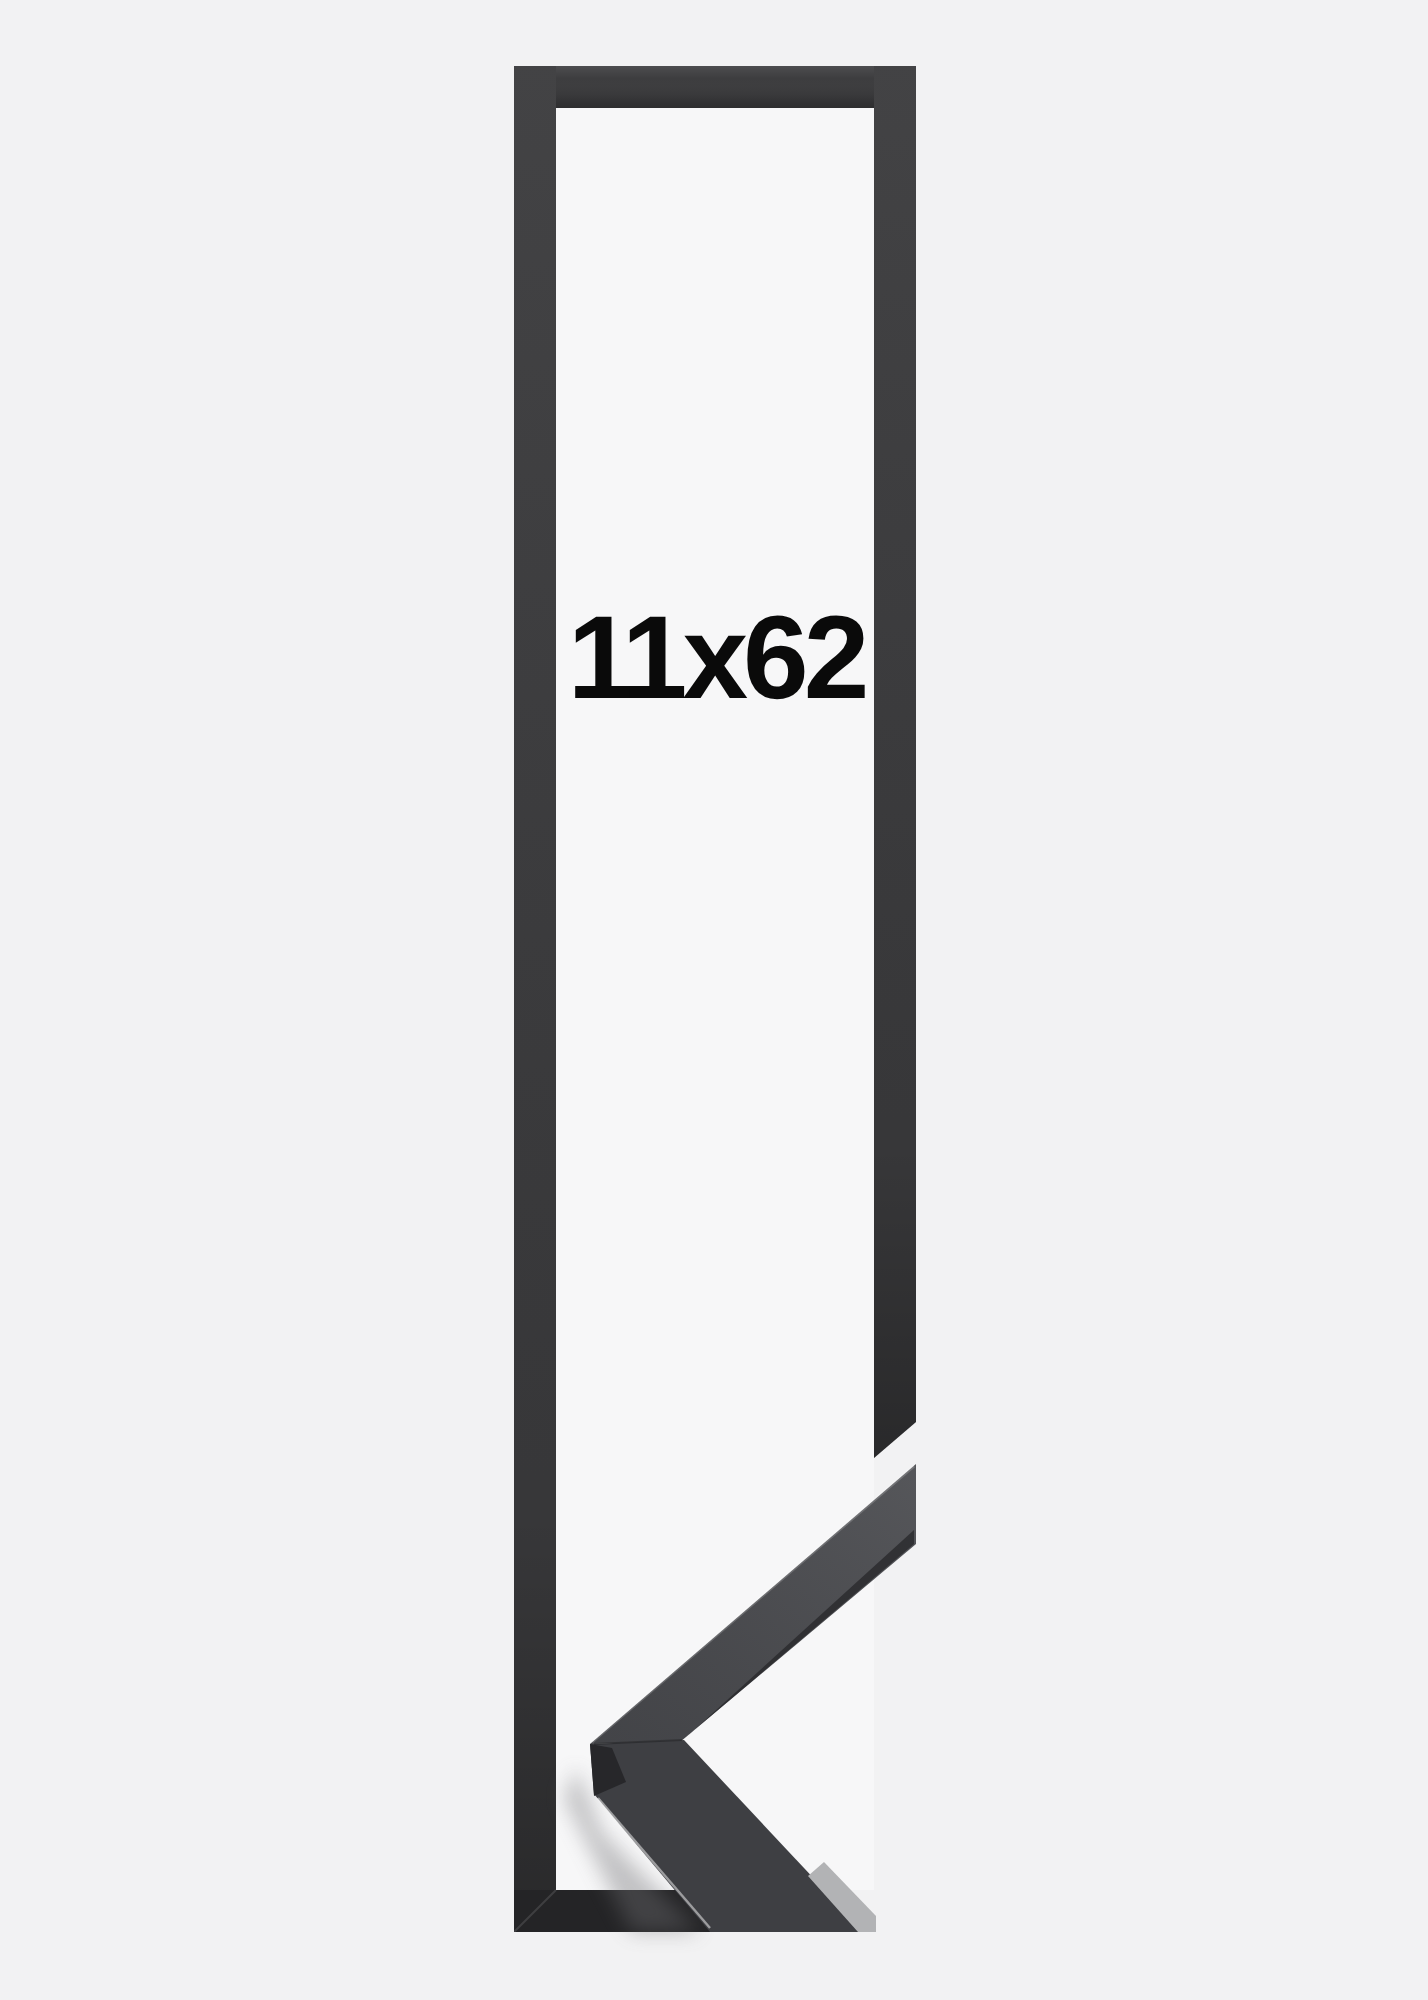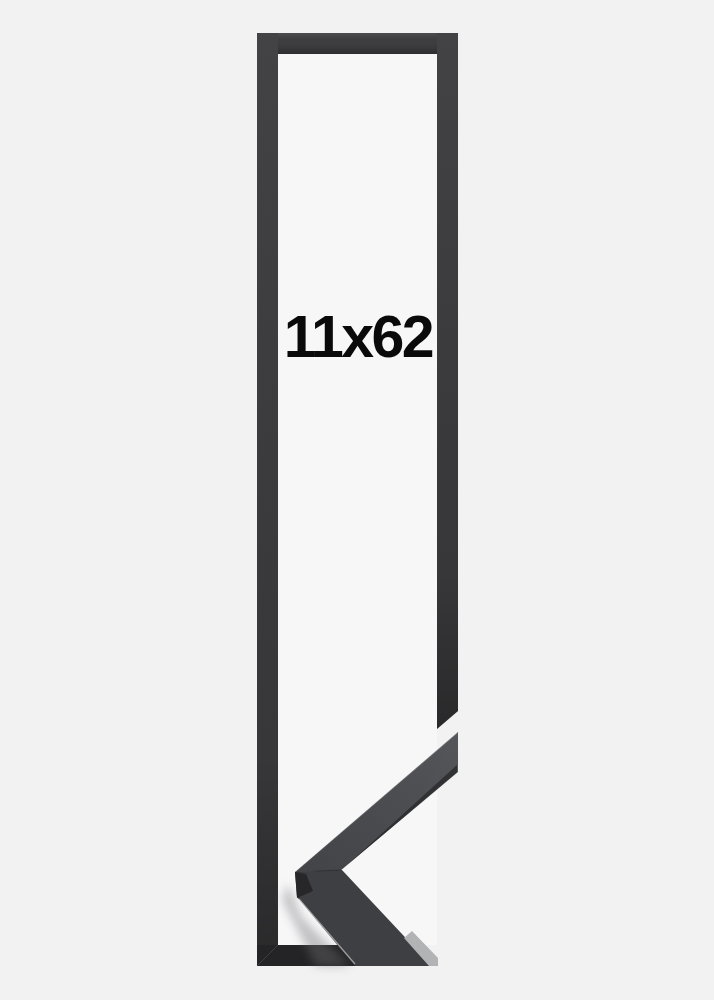--- a/index.html
+++ b/index.html
@@ -24,21 +24,21 @@
     top: 0;
     display: block;
   }
   .size-label {
     position: absolute;
     left: 278px;
     top: 303px;
     width: 160px;
     height: 60px;
     display: flex;
-    align-items: flex-start;
+    align-items: flex-end;
     justify-content: center;
     font-weight: 700;
     font-size: 59px;
     letter-spacing: -2.5px;
     color: #0a0a0a;
     user-select: none;
     white-space: nowrap;
   }
 </style>
 </head>

